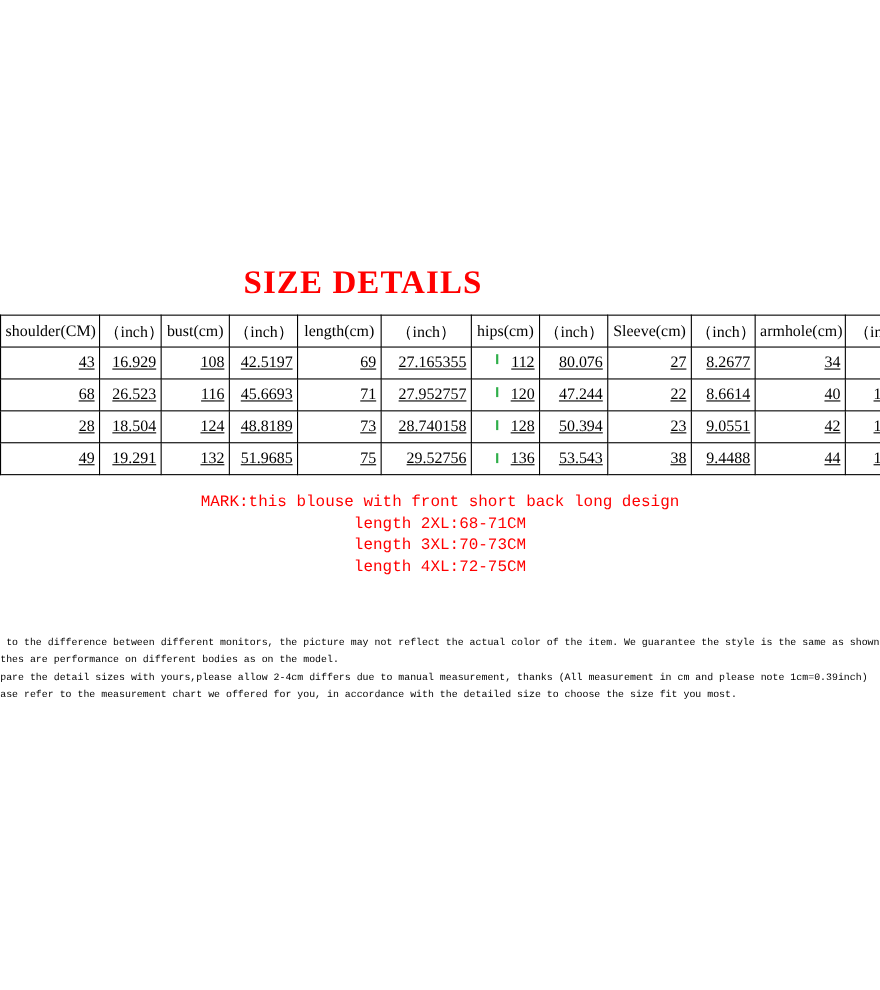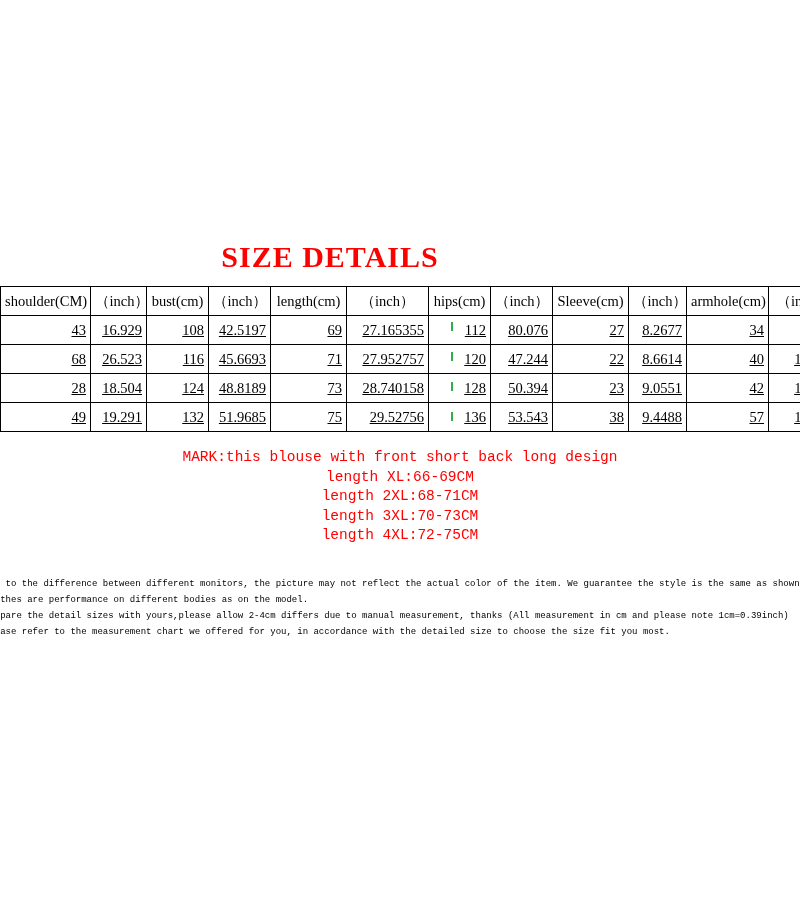--- a/index.html
+++ b/index.html
@@ -220,35 +220,34 @@
           <td>49</td>
           <td>19.291</td>
           <td>132</td>
           <td>51.9685</td>
           <td>75</td>
           <td>29.52756</td>
           <td>136</td>
           <td>53.543</td>
           <td>38</td>
           <td>9.4488</td>
-          <td>57</td>
+          <td>44</td>
           <td>17.323</td>
         </tr>
       </tbody>
     </table>
   </div>
 
   <div class="seam" style="left:451px; top:322px;"></div>
   <div class="seam" style="left:451px; top:352px;"></div>
   <div class="seam" style="left:451px; top:382px;"></div>
   <div class="seam" style="left:451px; top:412px;"></div>
 
   <div class="mark-block">
     <span class="mark-line">MARK:this blouse with front short back long design</span>
-    <span class="mark-line">length XL:66-69CM</span>
     <span class="mark-line">length 2XL:68-71CM</span>
     <span class="mark-line ital">length 3XL:70-73CM</span>
     <span class="mark-line">length 4XL:72-75CM</span>
   </div>
 
   <div class="notes">
     <span class="note-line">Due to the difference between different monitors, the picture may not reflect the actual color of the item. We guarantee the style is the same as shown in the pictures.</span>
     <span class="note-line">Clothes are performance on different bodies as on the model.</span>
     <span class="note-line">Compare the detail sizes with yours,please allow 2-4cm differs due to manual measurement, thanks (All measurement in cm and please note 1cm=0.39inch)</span>
     <span class="note-line">Please refer to the measurement chart we offered for you, in accordance with the detailed size to choose the size fit you most.</span>

